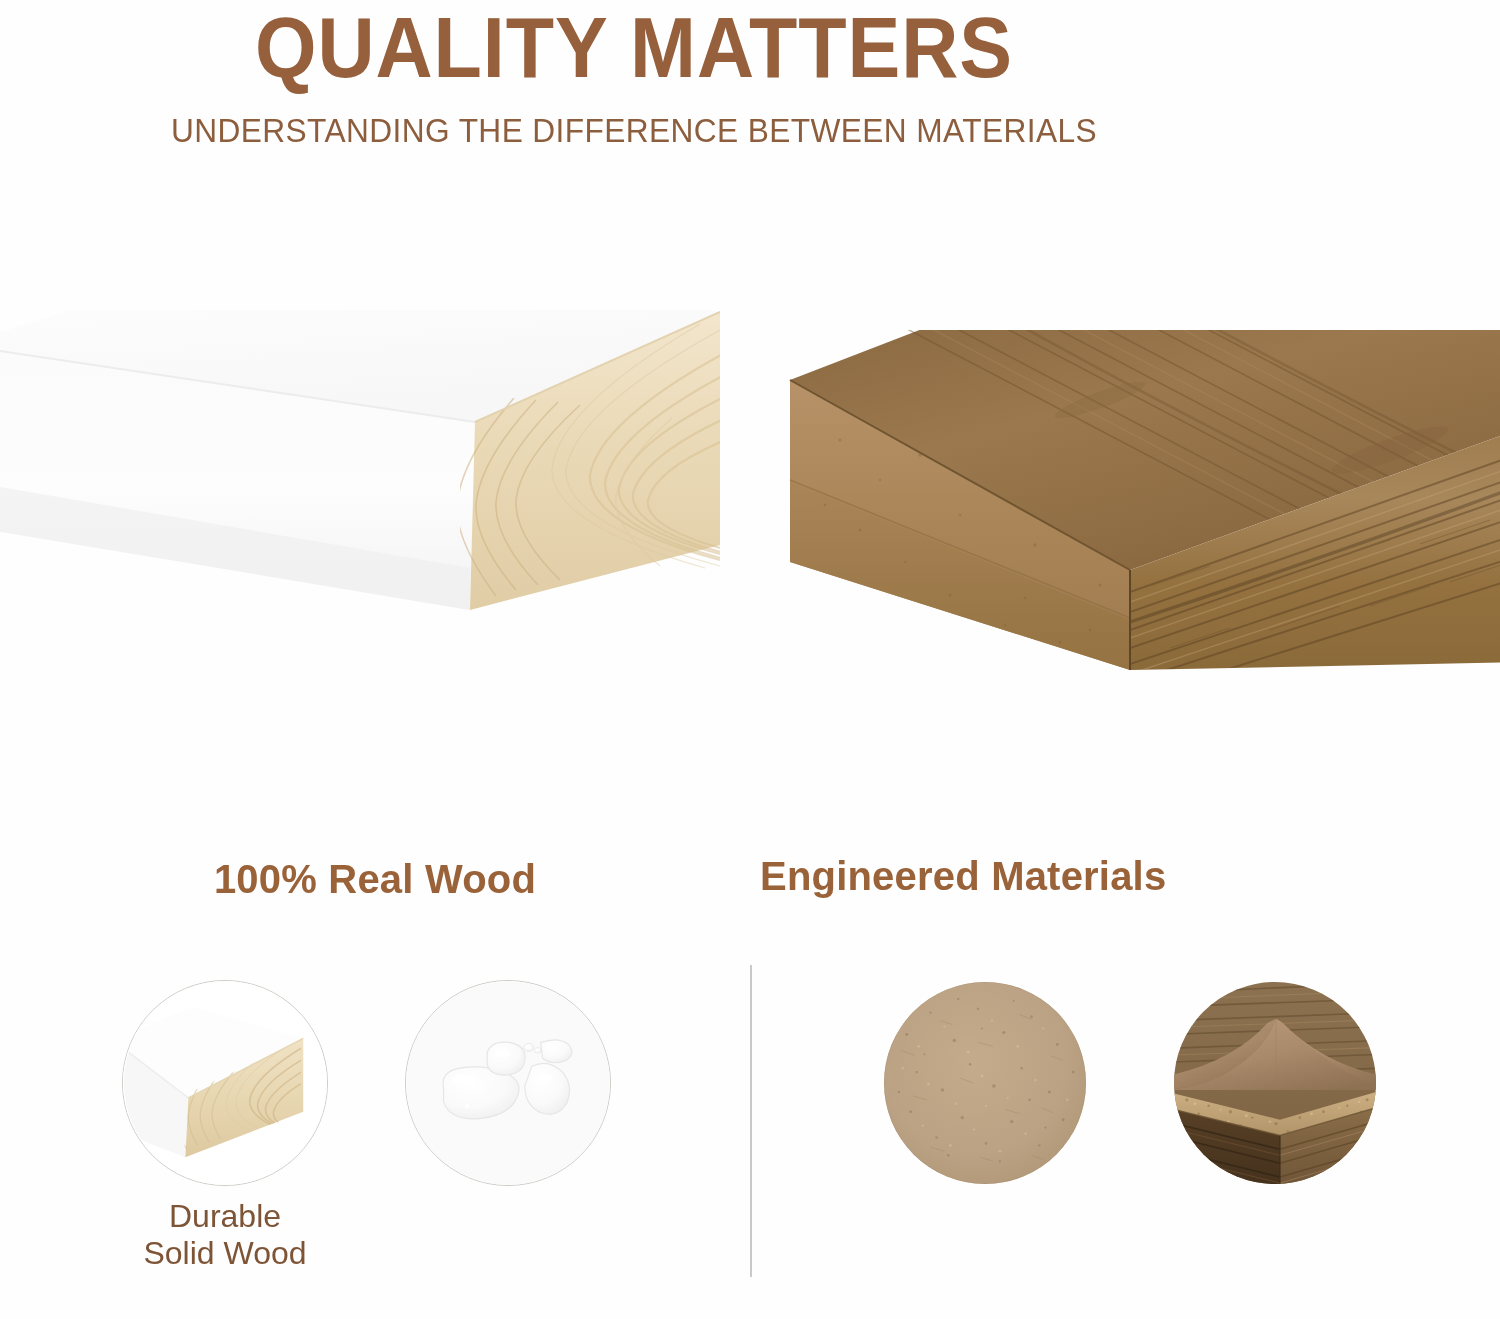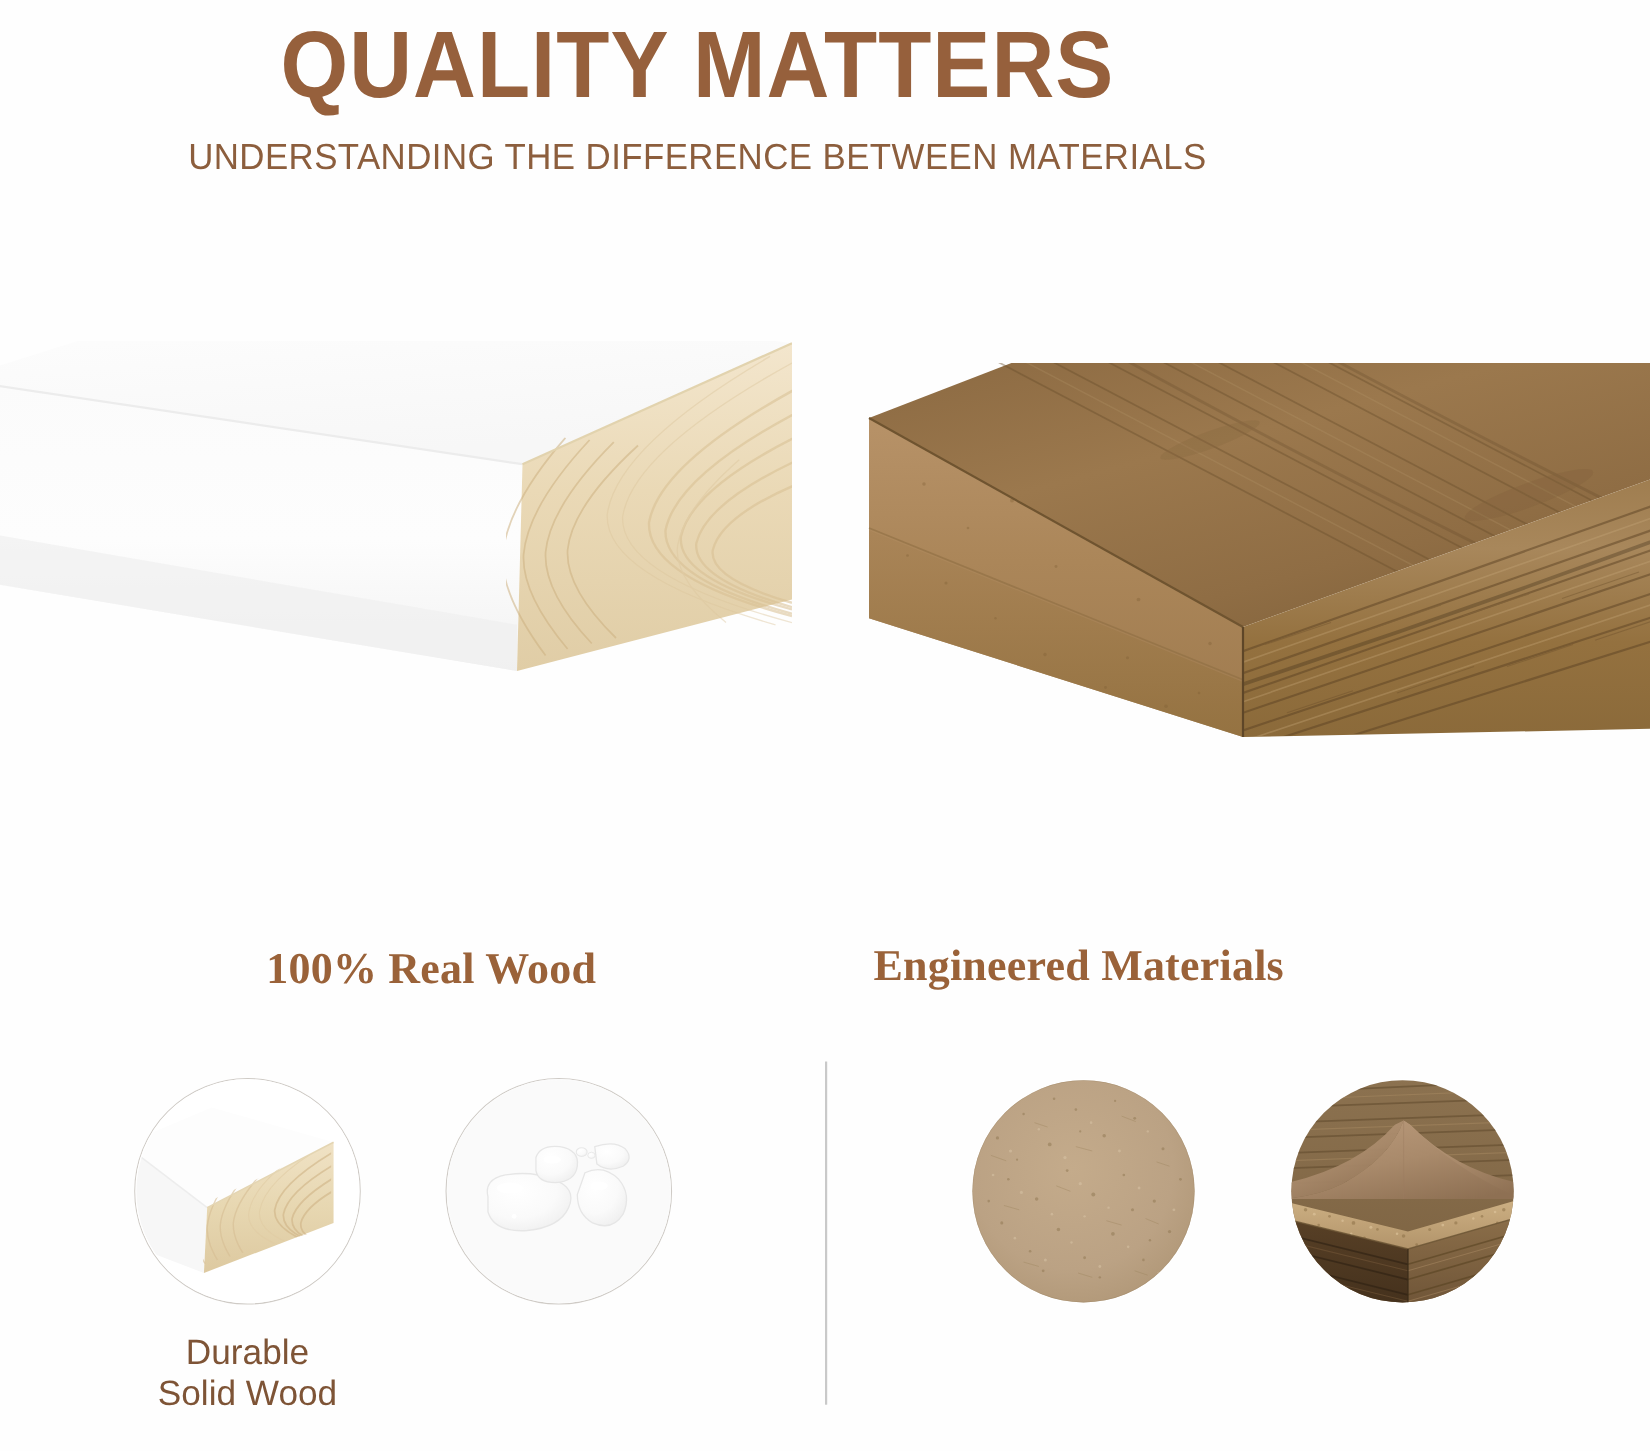--- a/index.html
+++ b/index.html
@@ -16,21 +16,21 @@
   #page {
     position: relative;
     width: 1500px;
     height: 1319px;
     background: #fefefe;
   }
 
   
   .header {
     position: absolute;
-    top: 12px;
+    top: 0;
     left: 0;
     width: 1268px;
     text-align: center;
     padding-top: 4px;
   }
 
   .main-title {
     font-family: "Liberation Sans", sans-serif;
     font-size: 86px;
     font-weight: bold;
@@ -77,27 +77,26 @@
     top: 30px;
     width: 760px;
     height: 380px;
   }
 
   .hero svg { display: block; }
 
   
   .sec-heading {
     position: absolute;
-    font-family: Liberation Serif, serif;
+    font-family: Liberation Sans, sans-serif;
     font-size: 40px;
     font-weight: bold;
     color: #9a6239;
     letter-spacing: 0.2px;
     white-space: nowrap;
-    padding-left: 34px;
   }
   #heading-left  { top: 857px; left: 0;    width: 750px; text-align: center; }
   #heading-right { top: 854px; left: 760px; width: 740px; text-align: left; }
 
   
   .divider {
     position: absolute;
     left: 750px;
     top: 965px;
     width: 2px;
@@ -132,21 +131,21 @@
     overflow: hidden;
     position: relative;
     border: 1px solid #cfcbc6;
   }
   .circle.plain { border: 1px solid #cfcbc6; }
   .circle.noborder { border: 1px solid rgba(0,0,0,0); }
 
   .circle svg { display: block; width: 100%; height: 100%; }
 
   .feature-label {
-    margin-top: 25px;
+    margin-top: 12px;
     font-family: "Liberation Sans", sans-serif;
     font-size: 32px;
     font-weight: normal;
     color: #7e5436;
     line-height: 1.16;
     white-space: pre-line;
   }
 </style>
 </head>
 <body>

